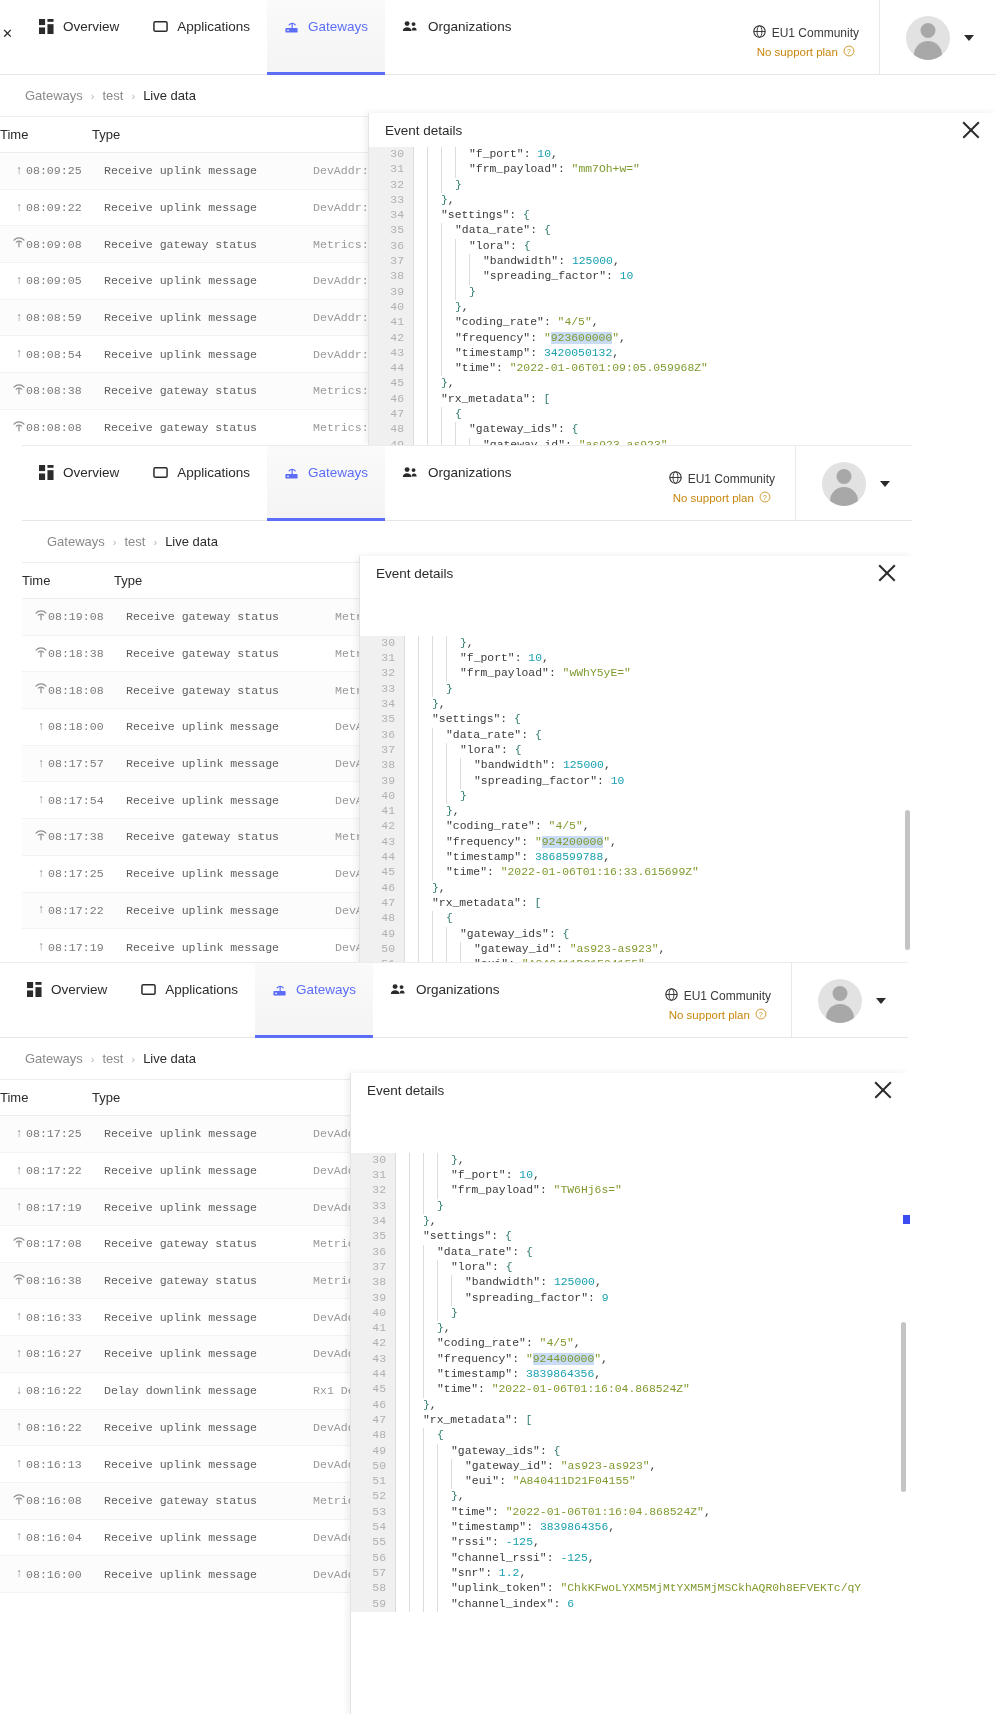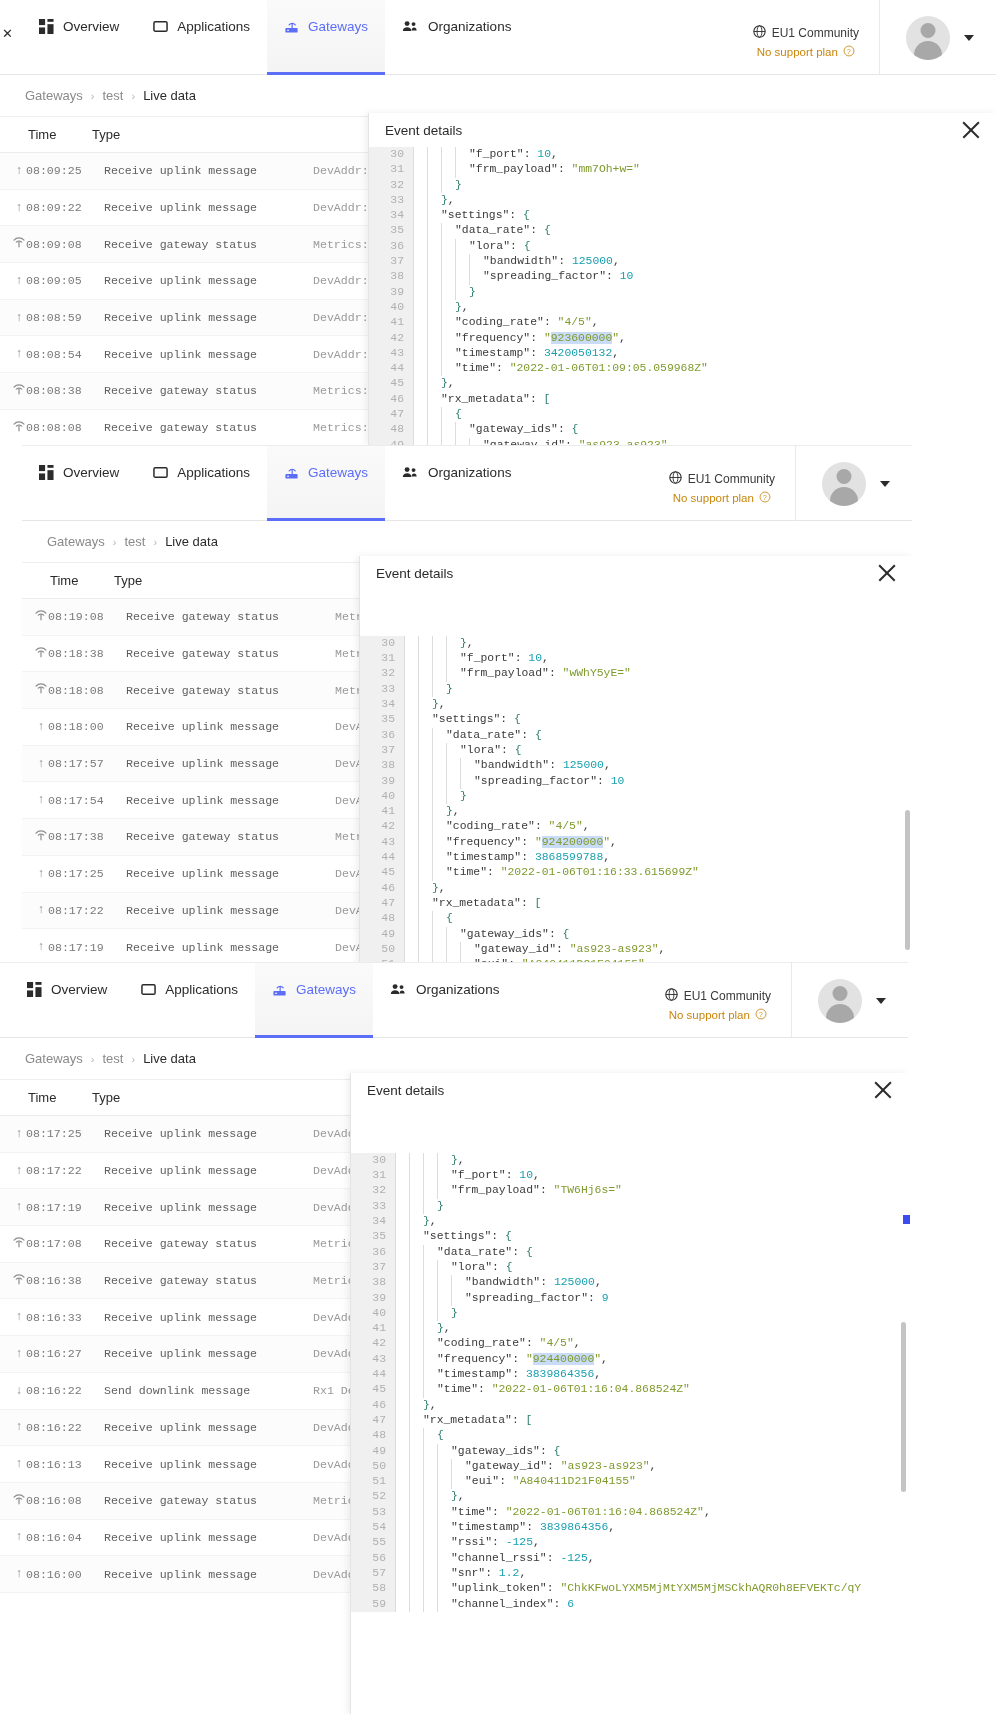--- a/index.html
+++ b/index.html
@@ -132,21 +132,21 @@
   
   .table-head {
     display: flex;
     align-items: center;
     height: 36px;
     font-size: 13px;
     color: #2b2b2b;
     border-bottom: 1px solid #ededed;
     background: #fff;
   }
-  .th-time { width: 92px; padding-left: 28px; }
+  .th-time { width: 92px; }
   .th-type { flex: 0 0 210px; }
   .th-data { margin-left: auto; padding-right: 10px; }
   .row {
     display: flex;
     align-items: center;
     height: 36.7px;
     font-family: "Liberation Mono", monospace;
     font-size: 11.6px;
     color: #6a6a6a;
     border-bottom: 1px solid #f3f3f3;
@@ -710,21 +710,21 @@
         </div>
         <div class="row">
           <div class="c-ico">↑</div>
           <div class="c-time">08:16:27</div>
           <div class="c-type">Receive uplink message</div>
           <div class="c-data"><span>DevAddr:</span><span class="chip">2…</span></div>
         </div>
         <div class="row">
           <div class="c-ico">↓</div>
           <div class="c-time">08:16:22</div>
-          <div class="c-type">Send downlink message</div>
+          <div class="c-type">Delay downlink message</div>
           <div class="c-data"><span>Rx1 Delay: 1</span></div>
         </div>
         <div class="row">
           <div class="c-ico">↑</div>
           <div class="c-time">08:16:22</div>
           <div class="c-type">Receive uplink message</div>
           <div class="c-data"><span>DevAddr:</span><span class="chip">2…</span></div>
         </div>
         <div class="row">
           <div class="c-ico">↑</div>

